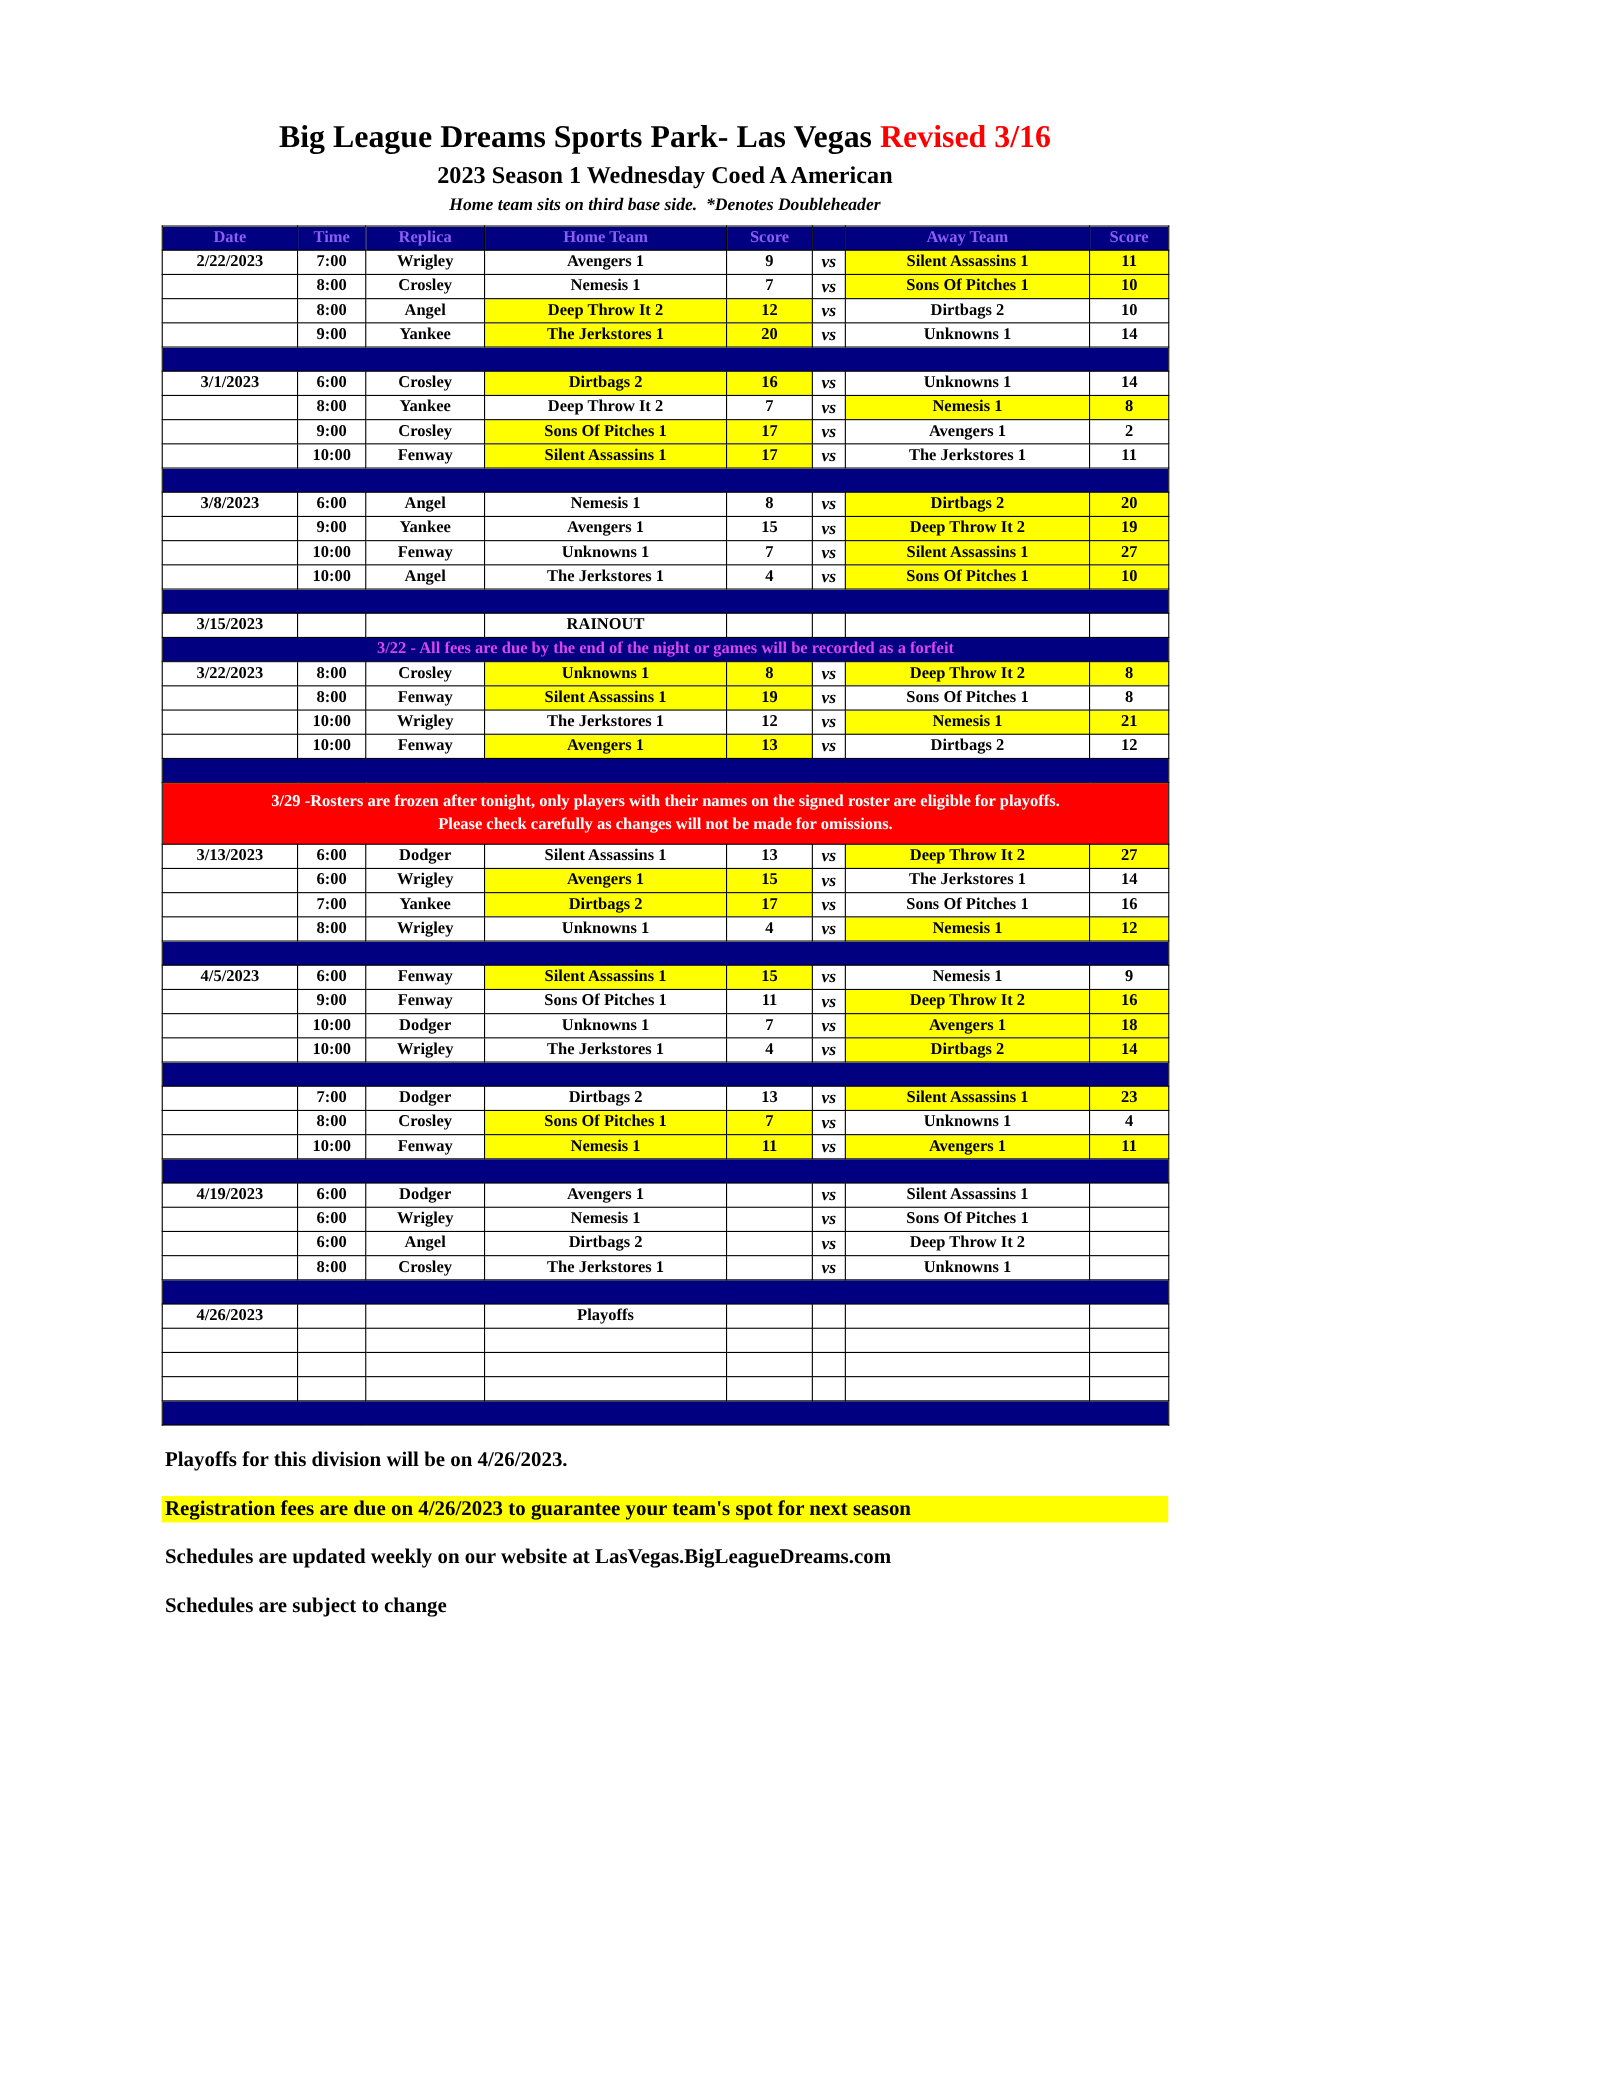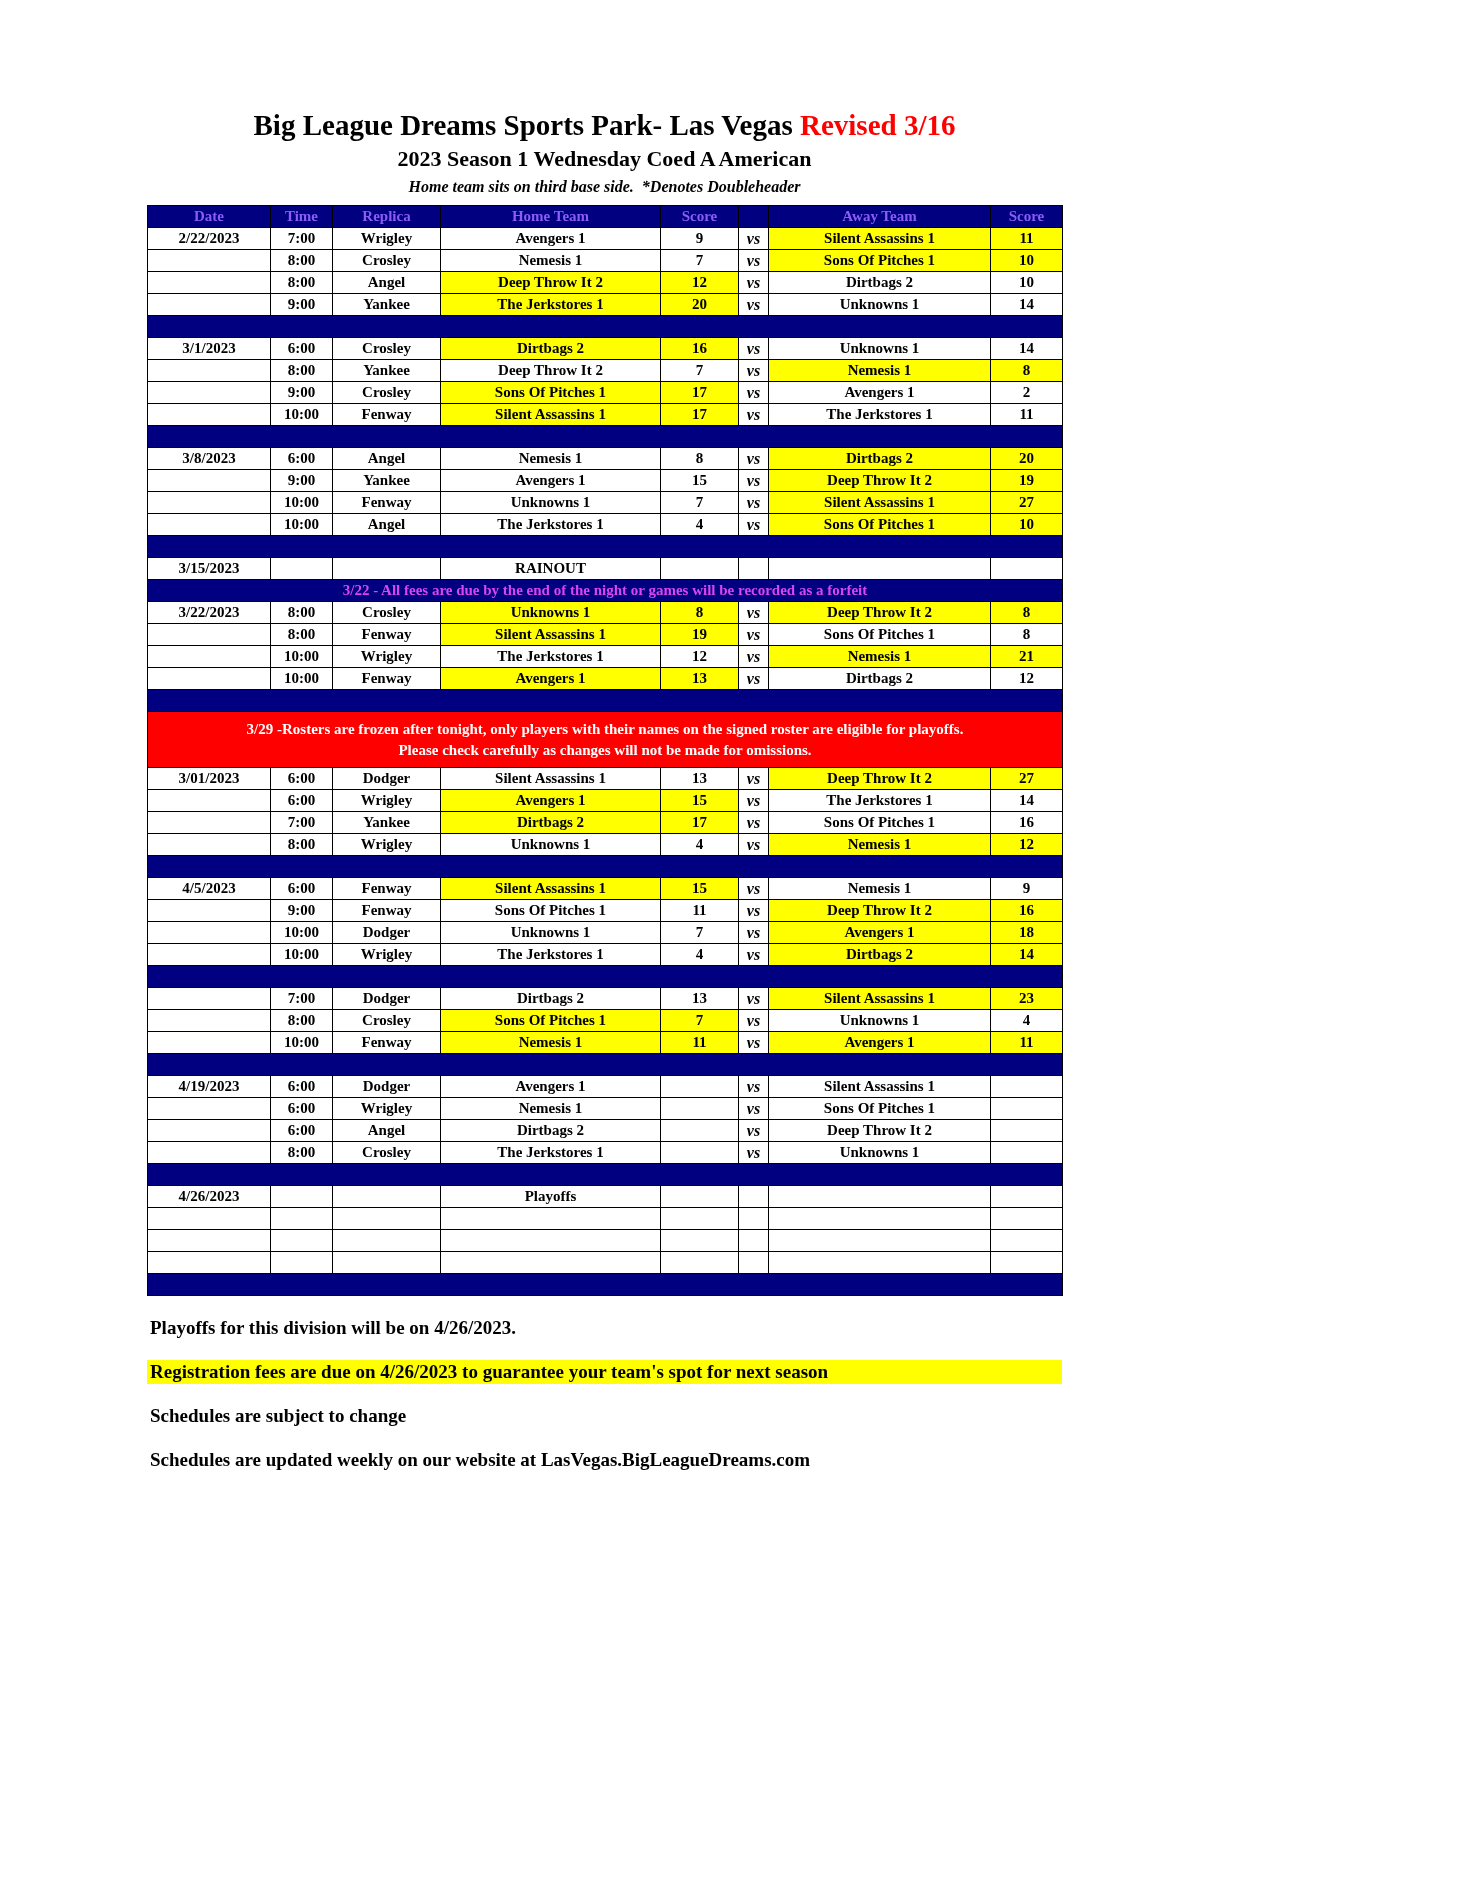--- a/index.html
+++ b/index.html
@@ -321,21 +321,21 @@
         <tr>
           <td colspan="8" class="sep"></td>
         </tr>
         <tr>
           <td colspan="8" class="notice-red">
             <div>3/29 -Rosters are frozen after tonight, only players with their names on the signed roster are eligible for playoffs.</div>
             <div>Please check carefully as changes will not be made for omissions.</div>
           </td>
         </tr>
         <tr>
-          <td>3/01/2023</td>
+          <td>3/13/2023</td>
           <td>6:00</td>
           <td>Dodger</td>
           <td>Silent Assassins 1</td>
           <td>13</td>
           <td class="vs">vs</td>
           <td class="hl">Deep Throw It 2</td>
           <td class="hl">27</td>
         </tr>
         <tr>
           <td></td>
@@ -531,17 +531,17 @@
         </tr>
         <tr>
           <td colspan="8" class="sep"></td>
         </tr>
       </tbody>
   </table>
 
   <div class="footer">
     <div>Playoffs for this division will be on 4/26/2023.</div>
     <div class="hl-line">Registration fees are due on 4/26/2023 to guarantee your team's spot for next season</div>
+    <div>Schedules are updated weekly on our website at LasVegas.BigLeagueDreams.com</div>
     <div>Schedules are subject to change</div>
-    <div>Schedules are updated weekly on our website at LasVegas.BigLeagueDreams.com</div>
   </div>
 
 </div>
 
 </body></html>

